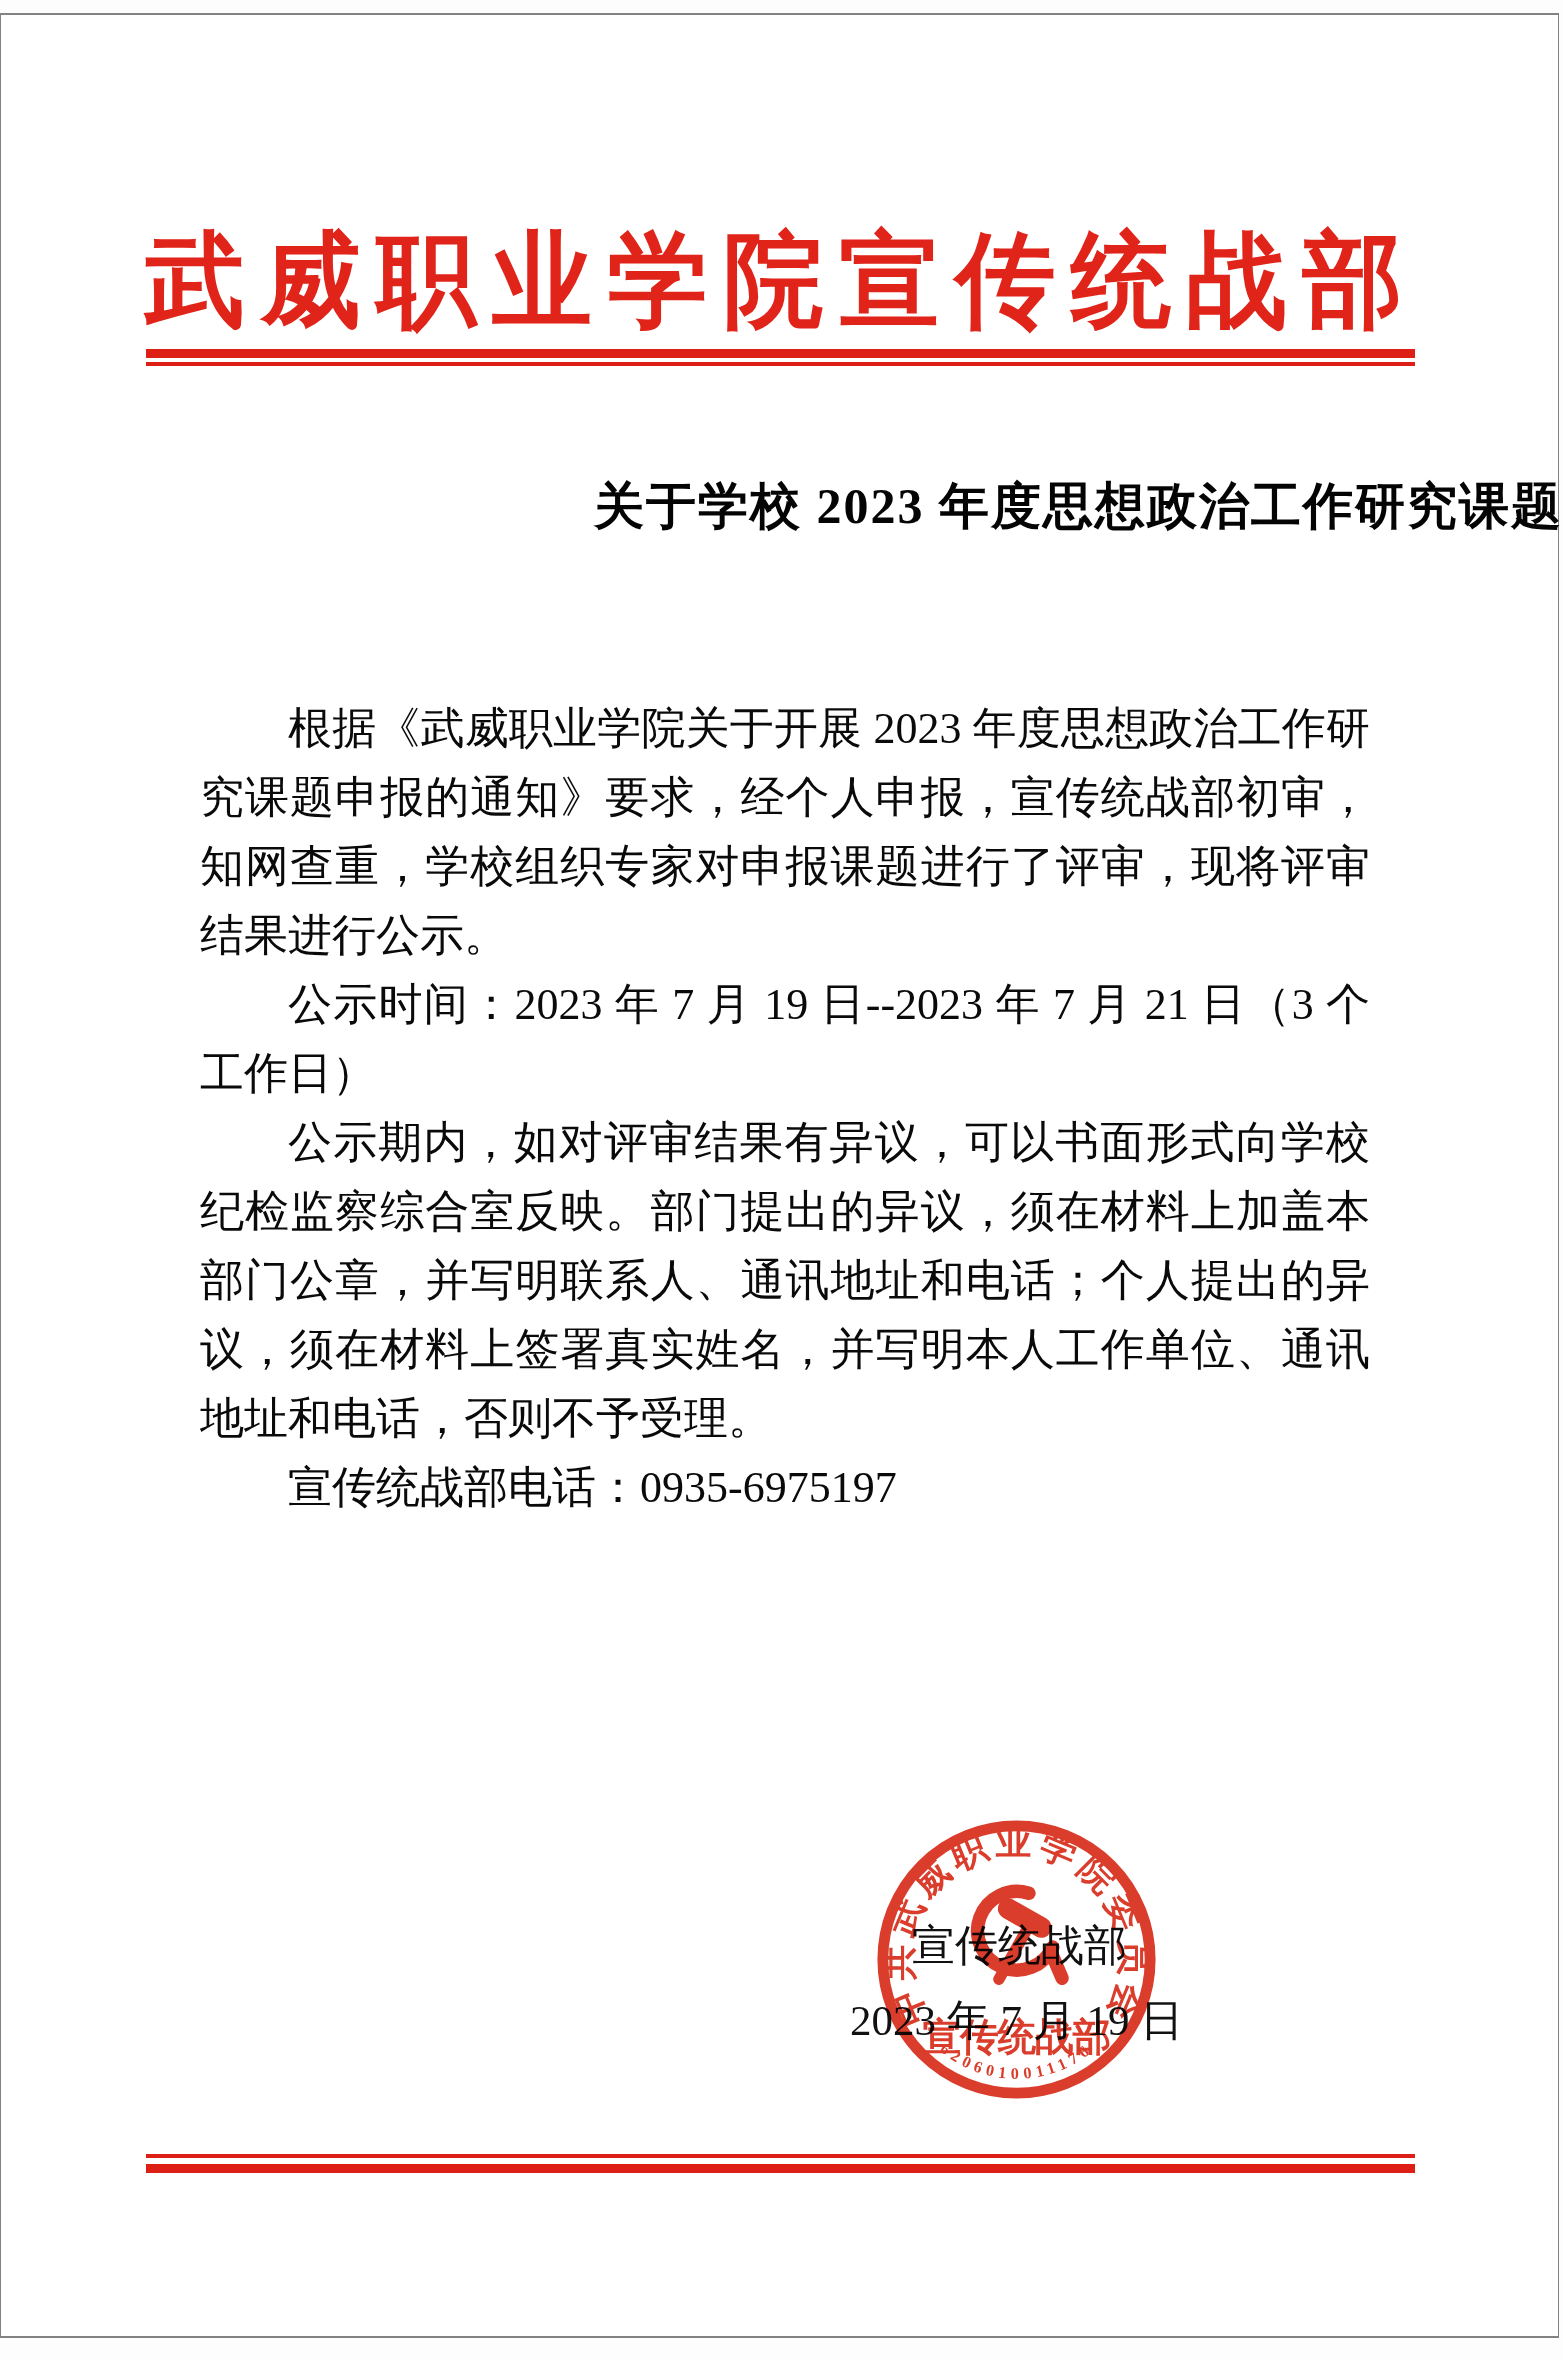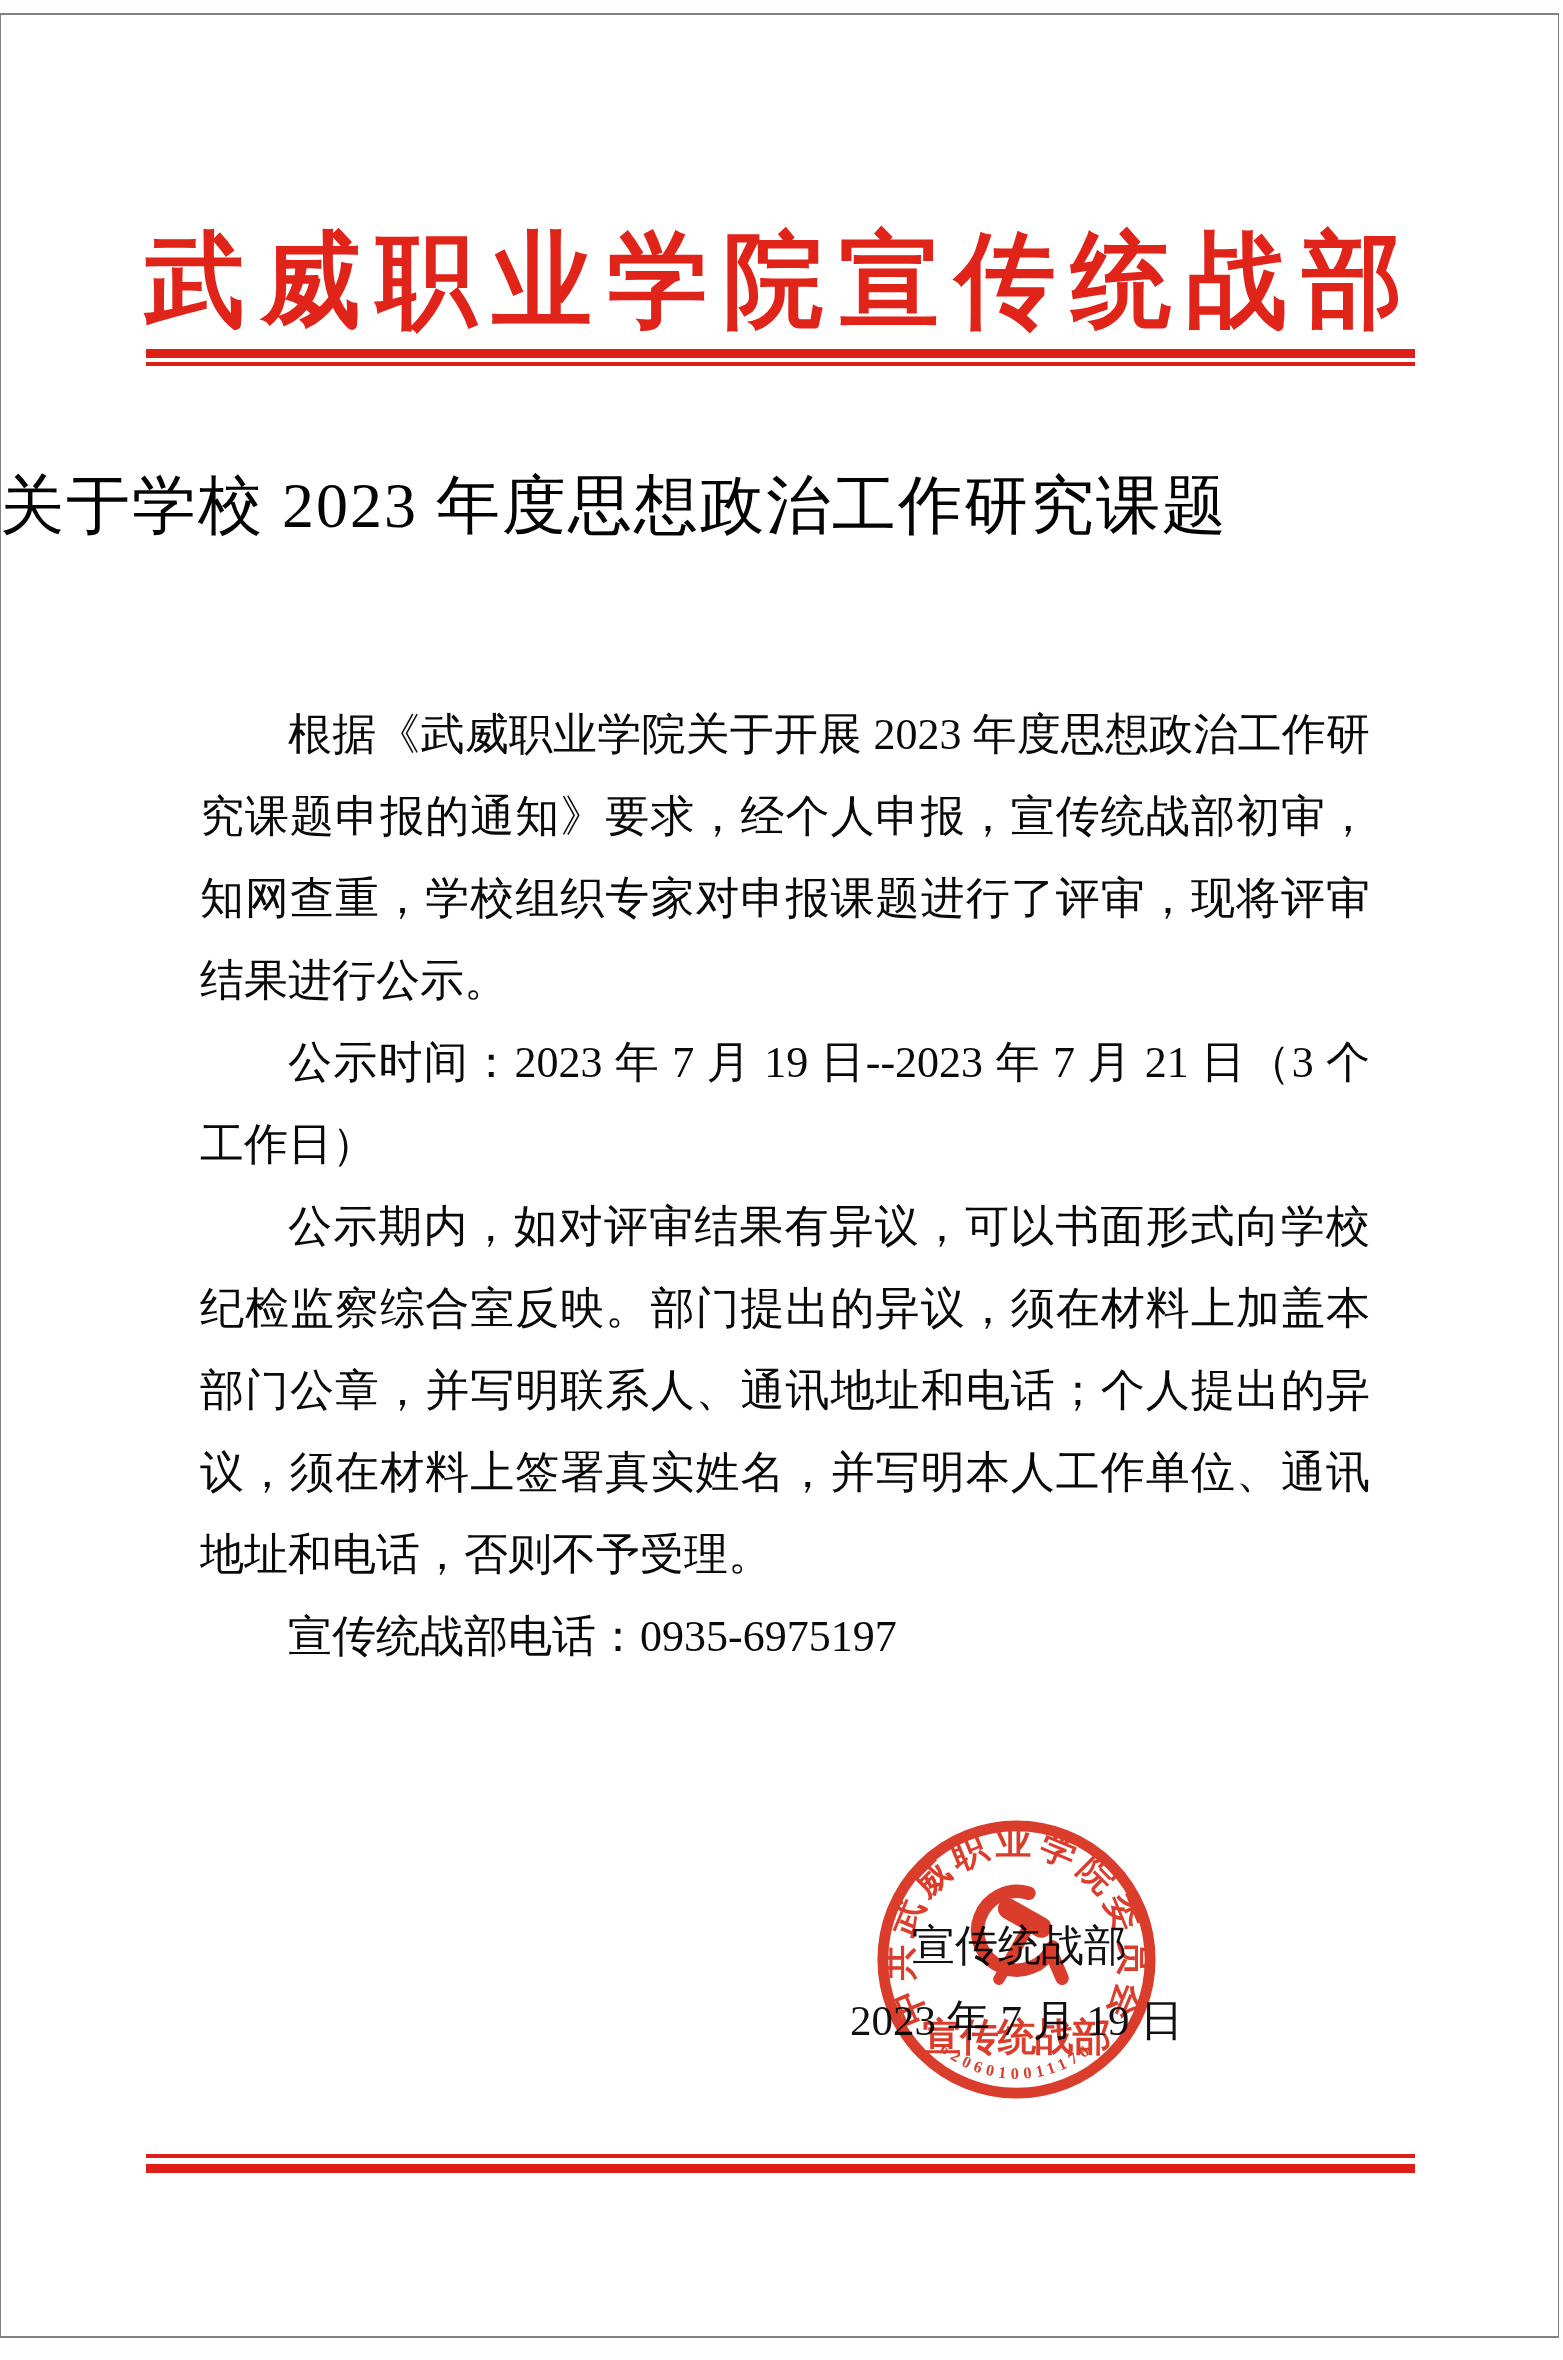--- a/index.html
+++ b/index.html
@@ -20,26 +20,26 @@
     font-family:"Liberation Serif","DejaVu Serif",serif;
     transform:scaleY(1.04);
   }
   .rule{position:absolute;left:146px;width:1269px;background:#dd1f16;}
   .rule-top-thick{top:349px;height:8.9px;}
   .rule-top-thin{top:362px;height:3.9px;}
   .rule-bottom-thin{top:2154px;height:3.9px;}
   .rule-bottom-thick{top:2164px;height:8.9px;}
   .doc-title{
     position:absolute;left:0;top:469px;width:100%;
-    text-align:left;color:#040404;font-weight:normal;
-    font-size:64px;line-height:74px;letter-spacing:2px;
+    text-align:right;color:#040404;font-weight:bold;
+    font-size:50px;line-height:74px;letter-spacing:2px;
   }
   .body-text{
     position:absolute;left:200px;top:694px;width:1170px;
-    font-size:44px;line-height:82px;color:#0a0a0a;
+    font-size:44px;line-height:69px;color:#0a0a0a;
     text-align:justify;
   }
   .body-text p{margin:0;text-indent:2em;}
   .body-text p.attachment{margin-top:77px;}
   .signature{
     position:absolute;left:857px;top:1917px;width:325px;
     text-align:center;font-size:43px;color:#111;white-space:nowrap;
   }
   .dateline{
     position:absolute;left:849px;top:1992px;width:335px;

